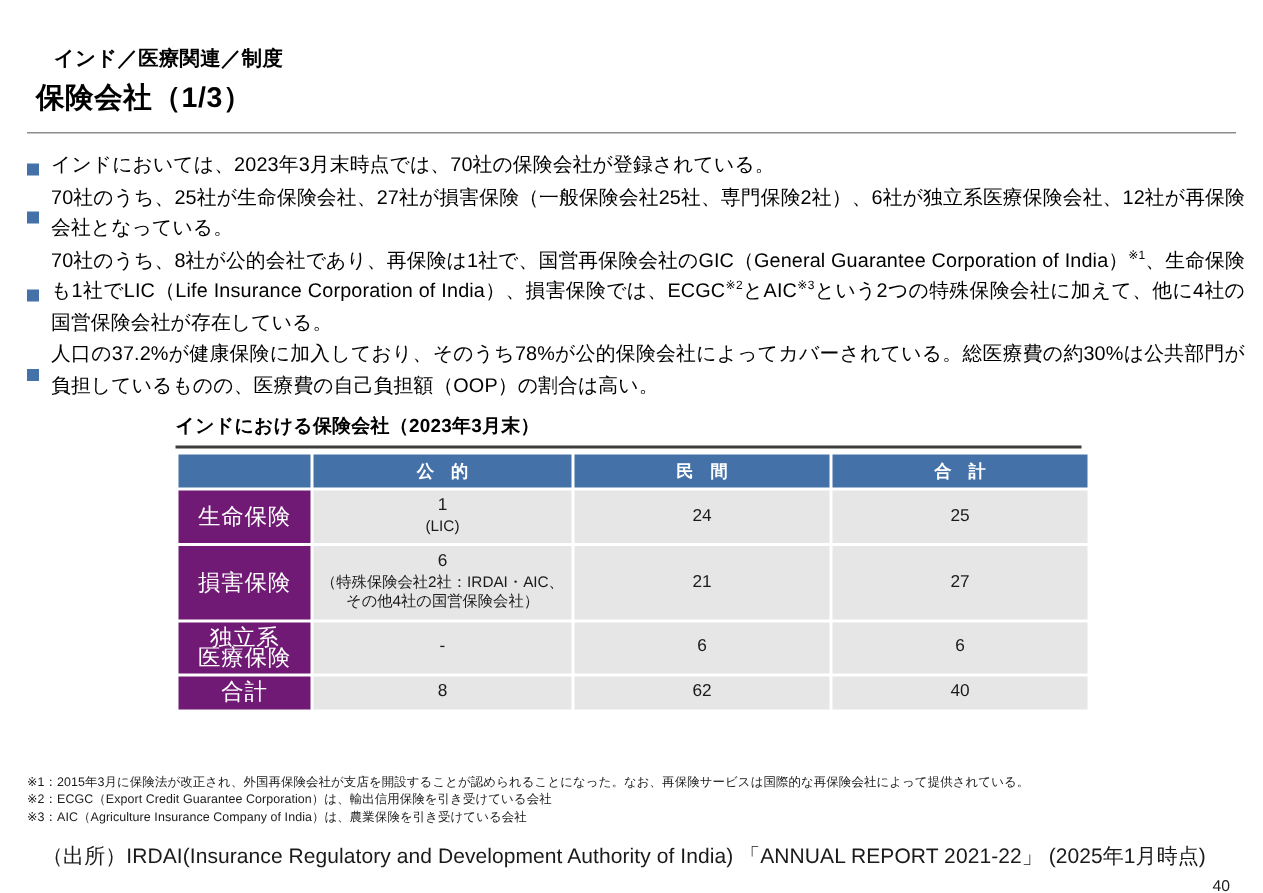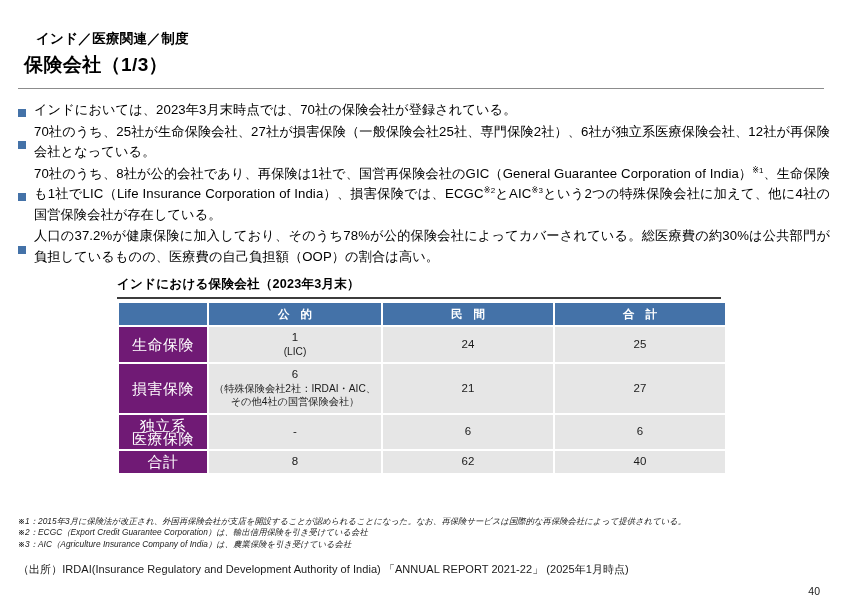--- a/index.html
+++ b/index.html
@@ -163,27 +163,26 @@
     left: 18px;
     top: 516px;
     width: 810px;
   }
   .footnote {
     font-size: 8.3px;
     line-height: 11.4px;
     letter-spacing: 0.05px;
     white-space: nowrap;
     color: #1a1a1a;
-    font-style: italic;
   }
   #source-line {
     position: absolute;
-    left: 18px;
+    left: 28px;
     top: 562px;
-    font-size: 11px;
+    font-size: 14px;
     letter-spacing: 0.05px;
     white-space: nowrap;
     color: #1a1a1a;
   }
   #page-number {
     position: absolute;
     right: 22px;
     top: 585px;
     font-size: 10.5px;
     color: #1a1a1a;

